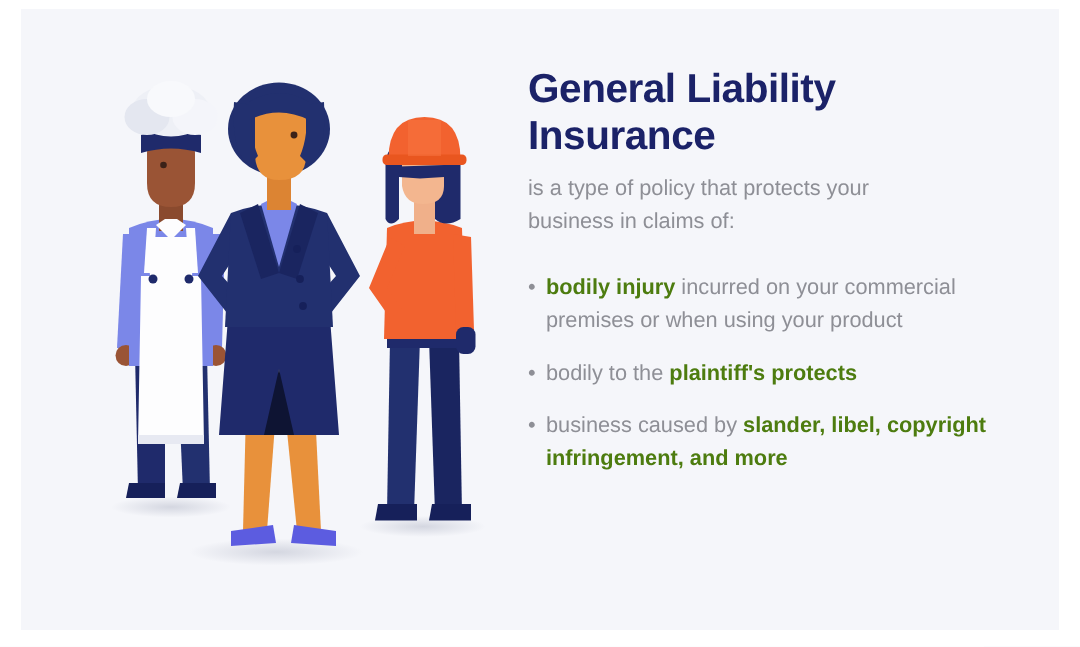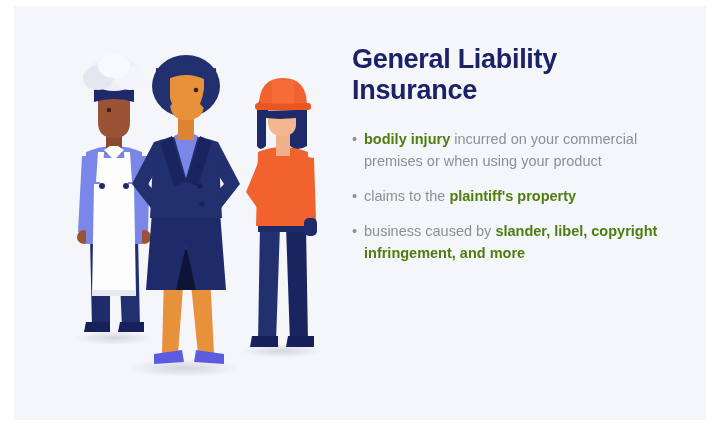--- a/index.html
+++ b/index.html
@@ -194,29 +194,31 @@
           <path d="M202 62 Q204 96 192 104 L186 98 Q192 84 190 64 Z" fill="#22306f"></path>
           <path d="M152 62 Q172 50 192 62 L192 74 Q172 64 152 74 Z" fill="#22306f"></path>
           <circle cx="182" cy="84" r="2.3" fill="#3a2118"></circle>
         </g>
       </svg>
     </div>
 
     <div id="textcol">
       <h1 id="heading">General Liability
 Insurance</h1>
+      <p id="lede">is a type of policy that protects your
+business in claims of:</p>
 
       <ul id="bullets">
         <li>
           <span class="dot">•</span>
           <b>bodily injury</b><span> incurred on your commercial premises or when using your product</span><b></b>
         </li>
         <li>
           <span class="dot">•</span>
-          <b></b><span>claims to the </span><b>plaintiff's property</b>
+          <b></b><span>bodily to the </span><b>plaintiff's protects</b>
         </li>
         <li>
           <span class="dot">•</span>
           <b></b><span>business caused by </span><b>slander, libel, copyright infringement, and more</b>
         </li>
       </ul>
     </div>
 
   </div>
 </div>

